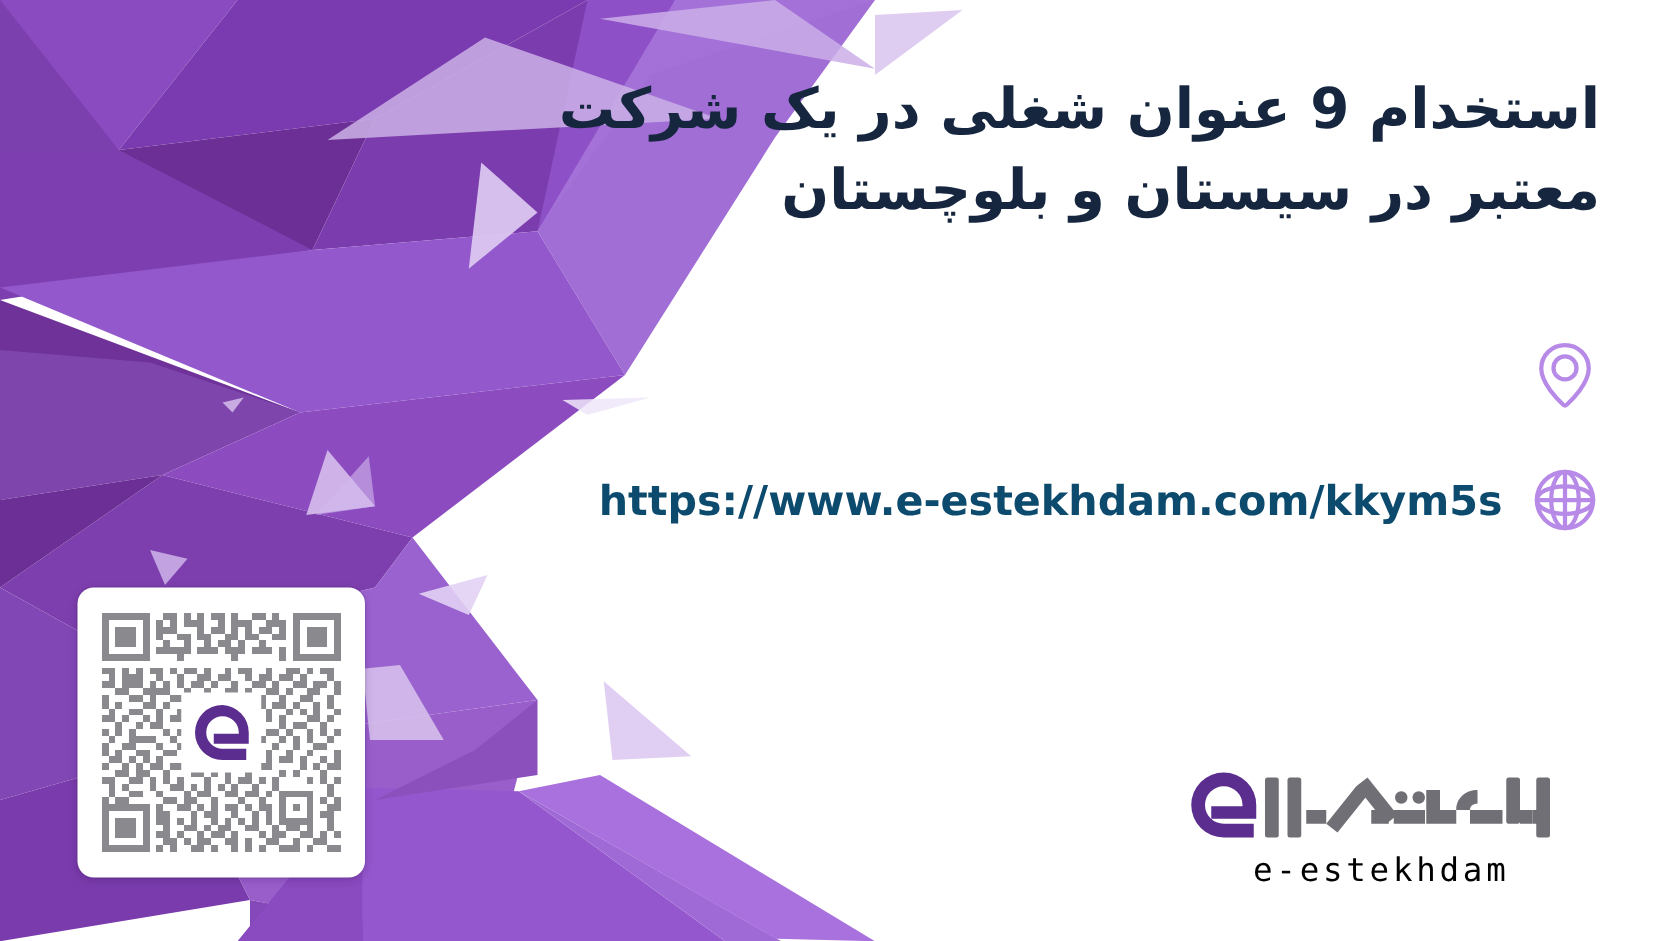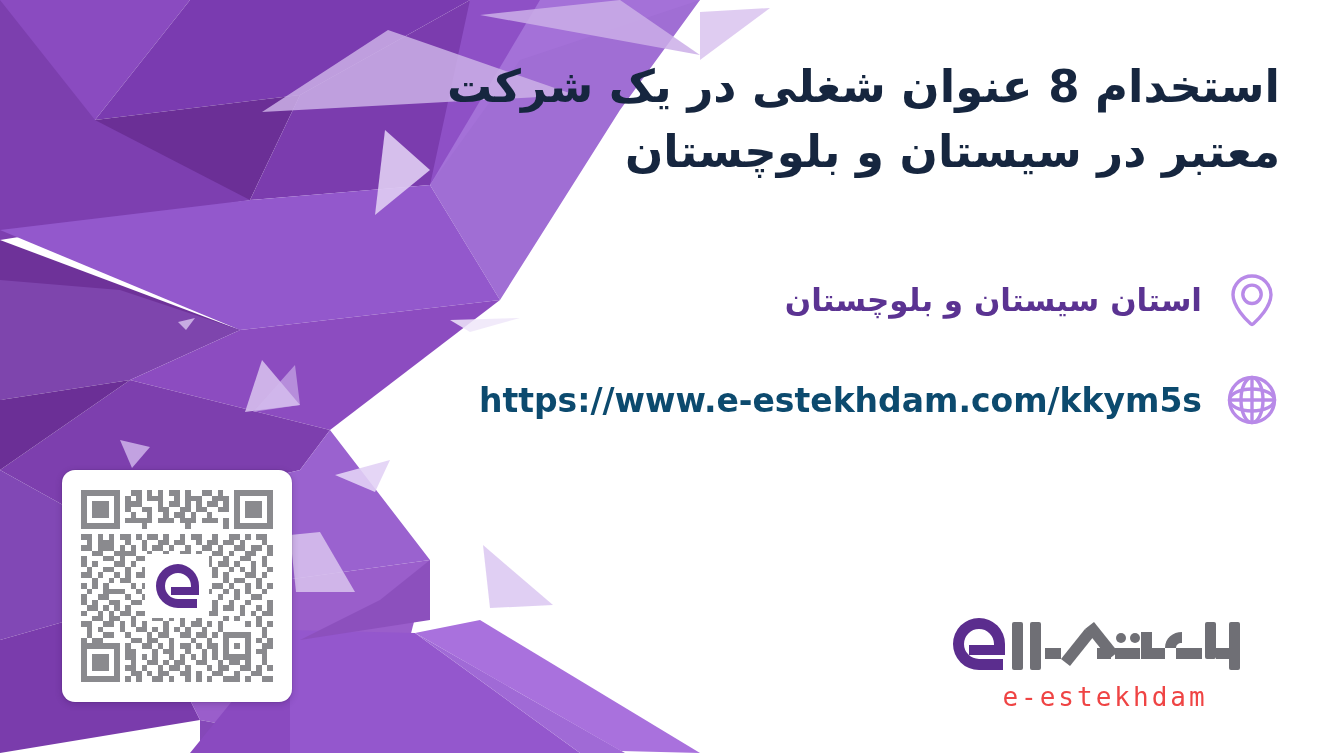--- a/index.html
+++ b/index.html
@@ -120,21 +120,21 @@
     top: 608px;
     width: 340px;
     text-align: center;
   }
   #brand-mark { display: block; }
   #brand-sub {
     margin-top: 2px;
     font-family: "DejaVu Sans Mono", "Liberation Mono", monospace;
     font-size: 26px;
     letter-spacing: 3px;
-    color: #ef4444;
+    color: #000000;
     direction: ltr;
     text-align: center;
   }
 </style>
 </head>
 <body>
 
 <div id="card">
 
   <svg id="bg-polygons" viewBox="0 0 1340 753" xmlns="http://www.w3.org/2000/svg" aria-hidden="true">
@@ -176,31 +176,30 @@
     <polygon points="295,365 300,405 253,412" fill="#d2b9ec" opacity="0.6"></polygon>
     <polygon points="335,475 390,460 375,492" fill="#e2d1f5" opacity="0.9"></polygon>
     <polygon points="178,322 195,318 186,330" fill="#d9c4ef" opacity="0.8"></polygon>
     <polygon points="450,320 520,318 470,332" fill="#efe6f9" opacity="0.85"></polygon>
     <polygon points="290,535 320,532 355,592 296,592" fill="#d9c4ef" opacity="0.85"></polygon>
     <polygon points="483,545 490,608 553,605" fill="#ddcaf2" opacity="0.9"></polygon>
     <polygon points="120,440 150,447 132,468" fill="#d3bbed" opacity="0.8"></polygon>
   </svg>
 
   <div id="title-block">
-    <h1 id="title-text">استخدام 8 عنوان شغلی در یک شرکت معتبر در سیستان و بلوچستان</h1>
+    <h1 id="title-text">استخدام 9 عنوان شغلی در یک شرکت معتبر در سیستان و بلوچستان</h1>
   </div>
 
   <div class="info-row" id="location-row">
     <span class="info-icon">
       <svg width="50" height="54" viewBox="0 0 50 54" xmlns="http://www.w3.org/2000/svg" aria-hidden="true">
         <path d="M25 3 C14.5 3 6 11.4 6 21.8 C6 33.5 19.2 46.8 23.6 50.8 C24.4 51.5 25.6 51.5 26.4 50.8 C30.8 46.8 44 33.5 44 21.8 C44 11.4 35.5 3 25 3 Z" fill="none" stroke="#b88ae8" stroke-width="3.4"></path>
         <circle cx="25" cy="21.3" r="9.2" fill="none" stroke="#b88ae8" stroke-width="3.4"></circle>
       </svg>
     </span>
-    <span class="info-text-location">استان سیستان و بلوچستان</span>
   </div>
 
   <div class="info-row" id="url-row">
     <span class="info-icon">
       <svg width="52" height="52" viewBox="0 0 52 52" xmlns="http://www.w3.org/2000/svg" aria-hidden="true">
         <circle cx="26" cy="26" r="22.5" fill="none" stroke="#b88ae8" stroke-width="3.4"></circle>
         <line x1="3.5" y1="26" x2="48.5" y2="26" stroke="#b88ae8" stroke-width="3.4"></line>
         <line x1="26" y1="3.5" x2="26" y2="48.5" stroke="#b88ae8" stroke-width="3.4"></line>
         <ellipse cx="26" cy="26" rx="11" ry="22.5" fill="none" stroke="#b88ae8" stroke-width="3.4"></ellipse>
         <ellipse cx="26" cy="26" rx="22.5" ry="11" fill="none" stroke="#b88ae8" stroke-width="3.4"></ellipse>

